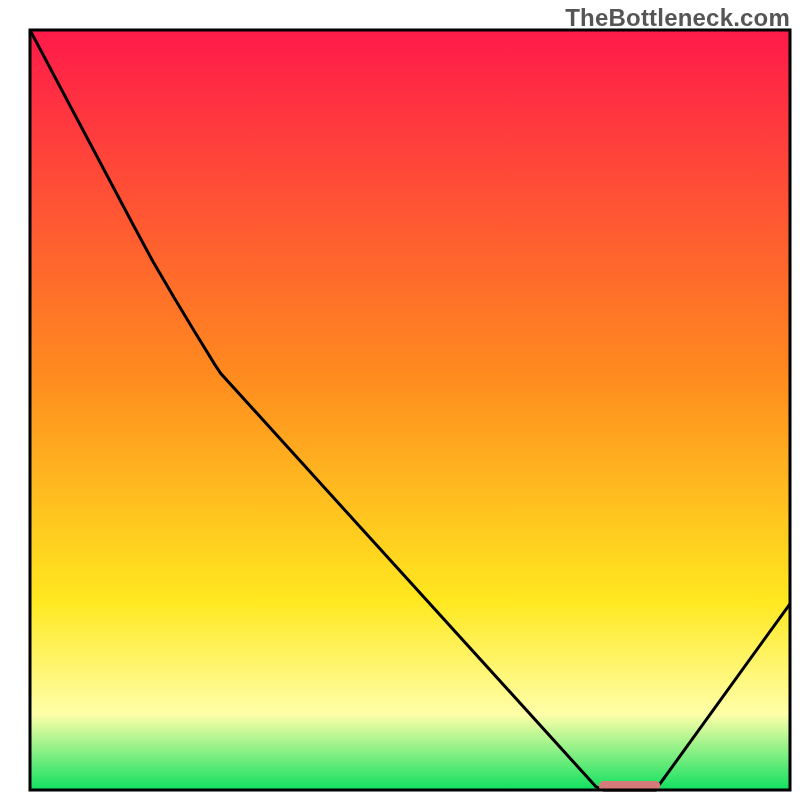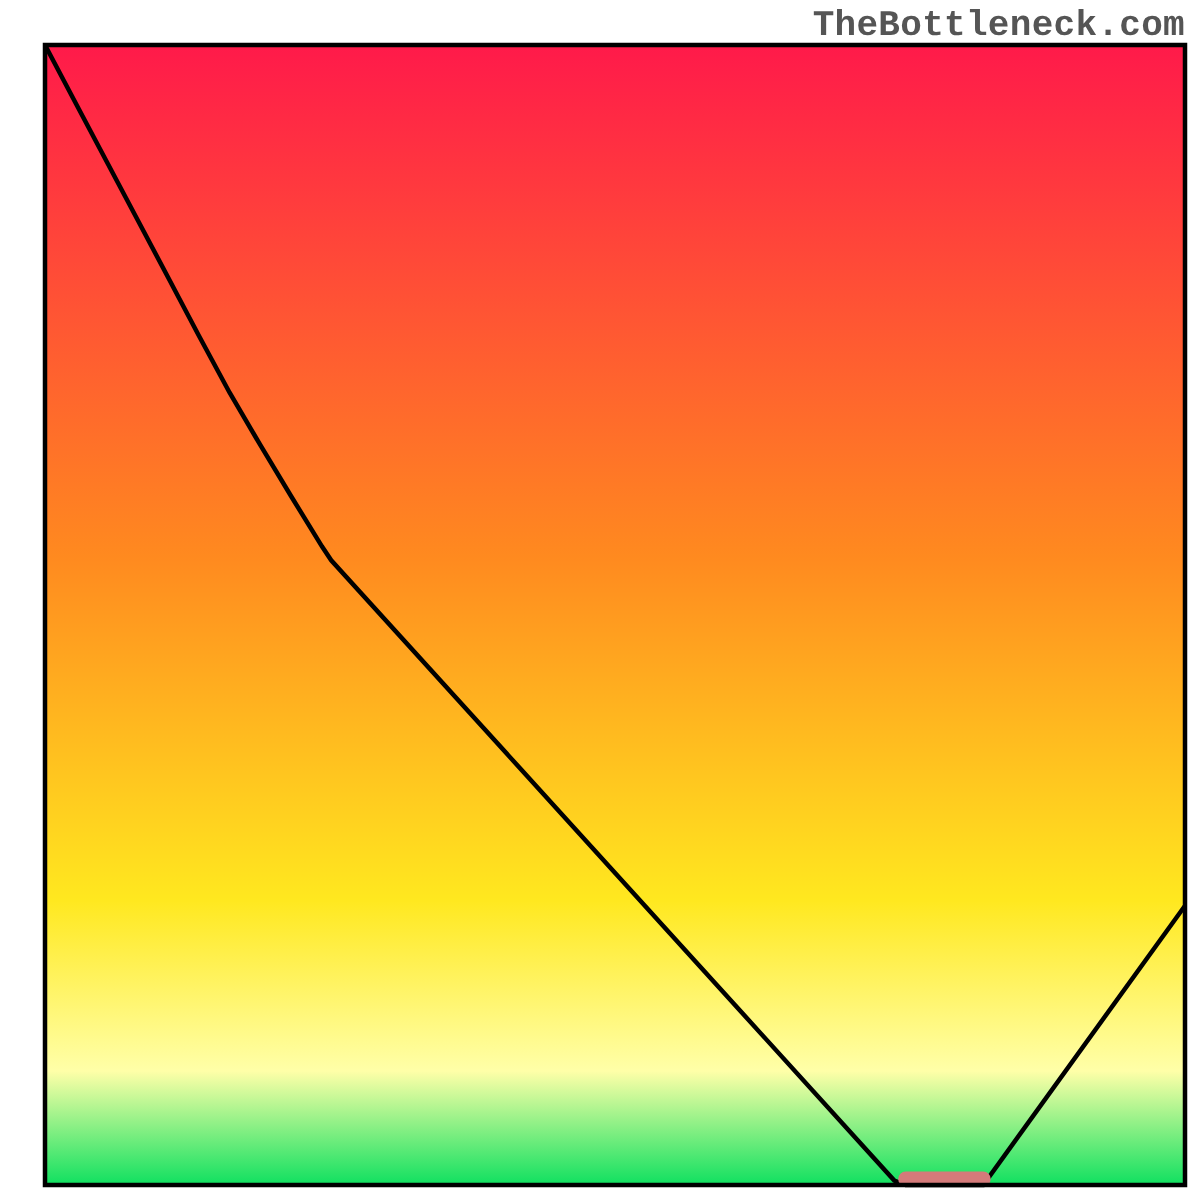--- a/index.html
+++ b/index.html
@@ -7,21 +7,20 @@
     padding: 0;
     width: 800px;
     height: 800px;
     background: #ffffff;
     font-family: Arial, Helvetica, sans-serif;
   }
   .container {
     position: relative;
     width: 800px;
     height: 668px;
-    font-family: Liberation Mono, monospace;
   }
   .watermark {
     position: absolute;
     top: 4px;
     right: 10px;
     font-size: 24px;
     font-weight: bold;
     color: #555555;
     letter-spacing: 0.2px;
   }

